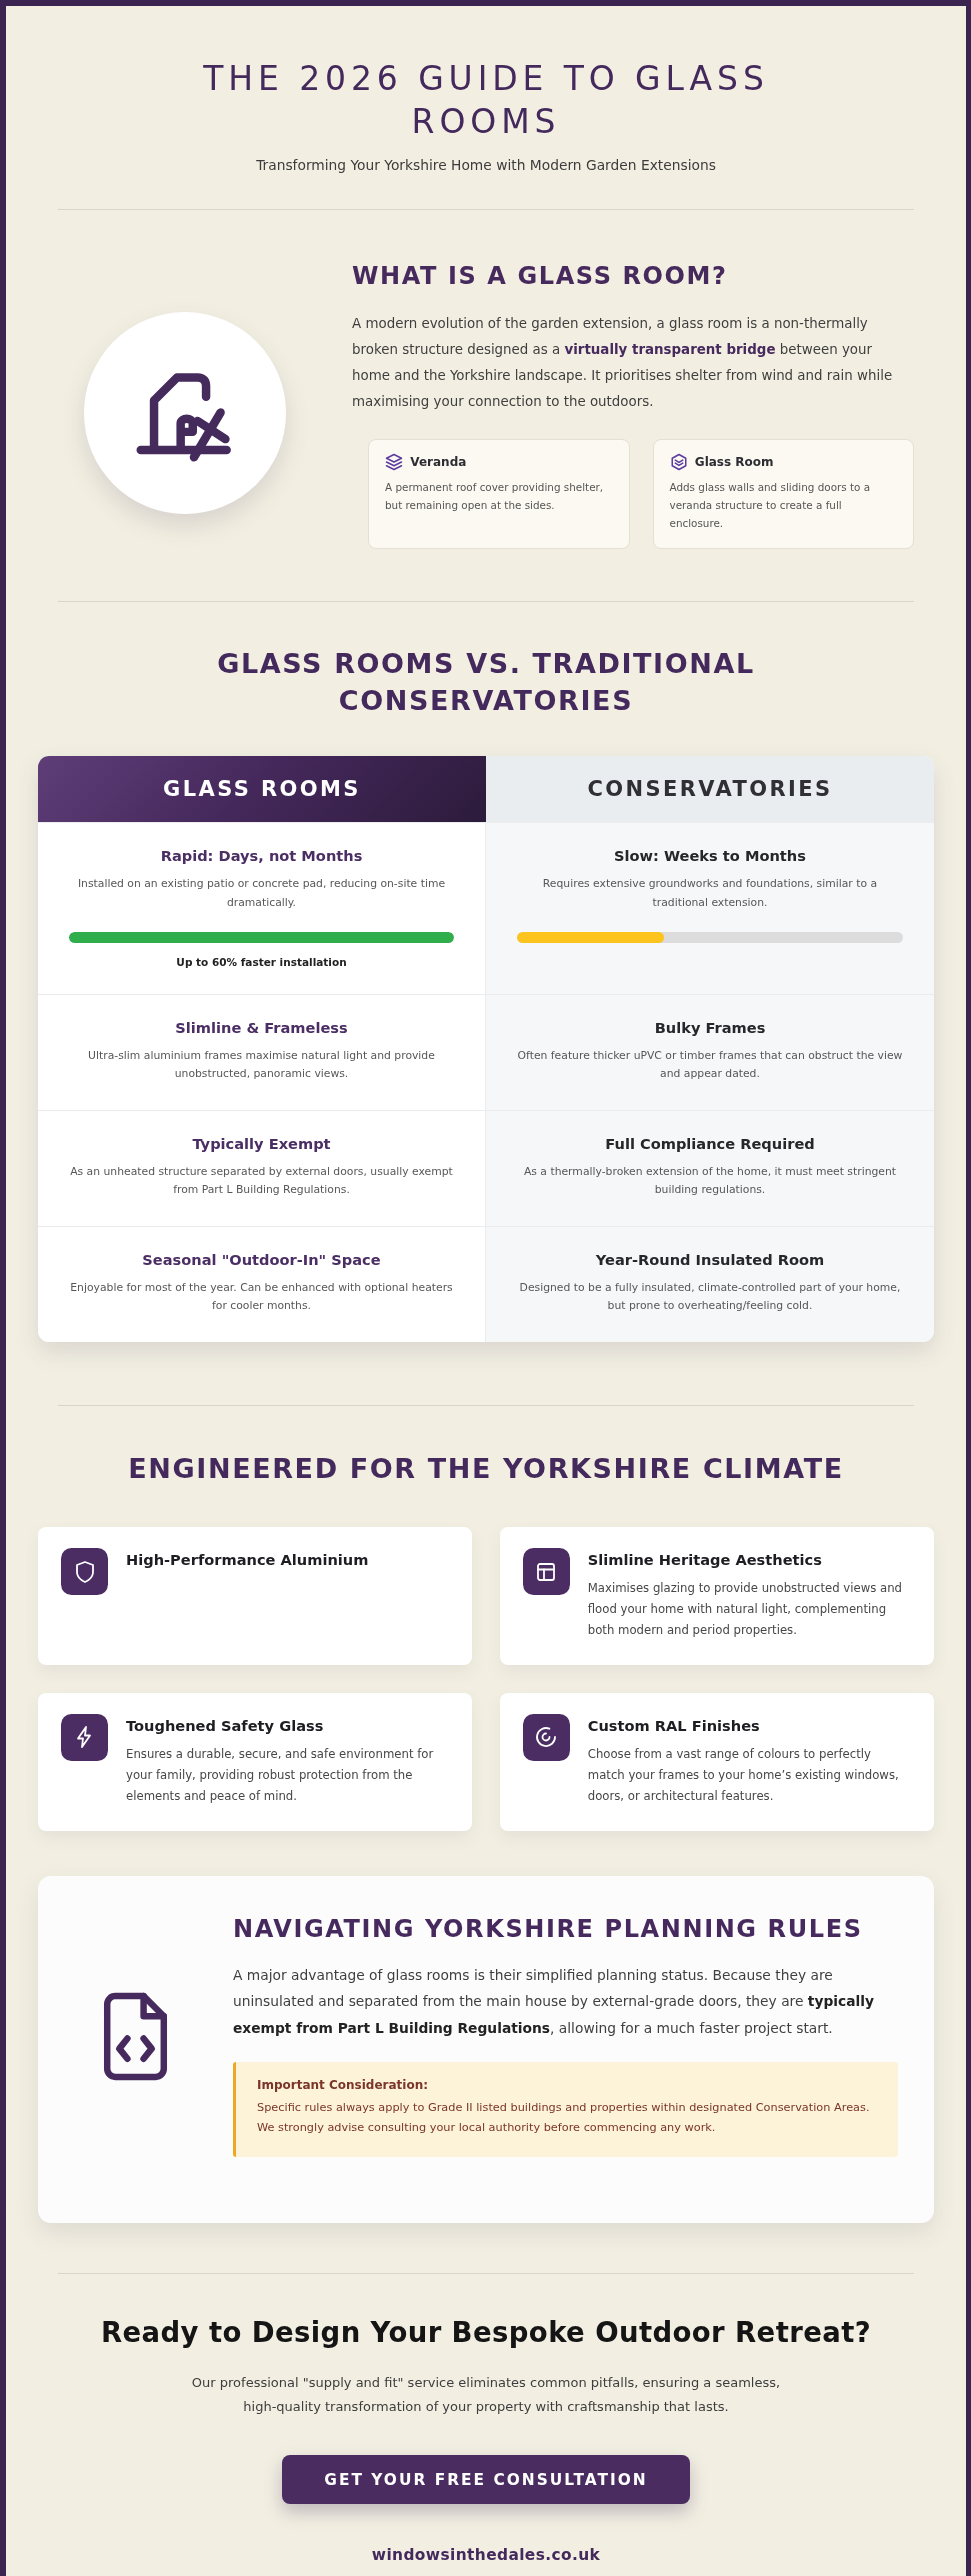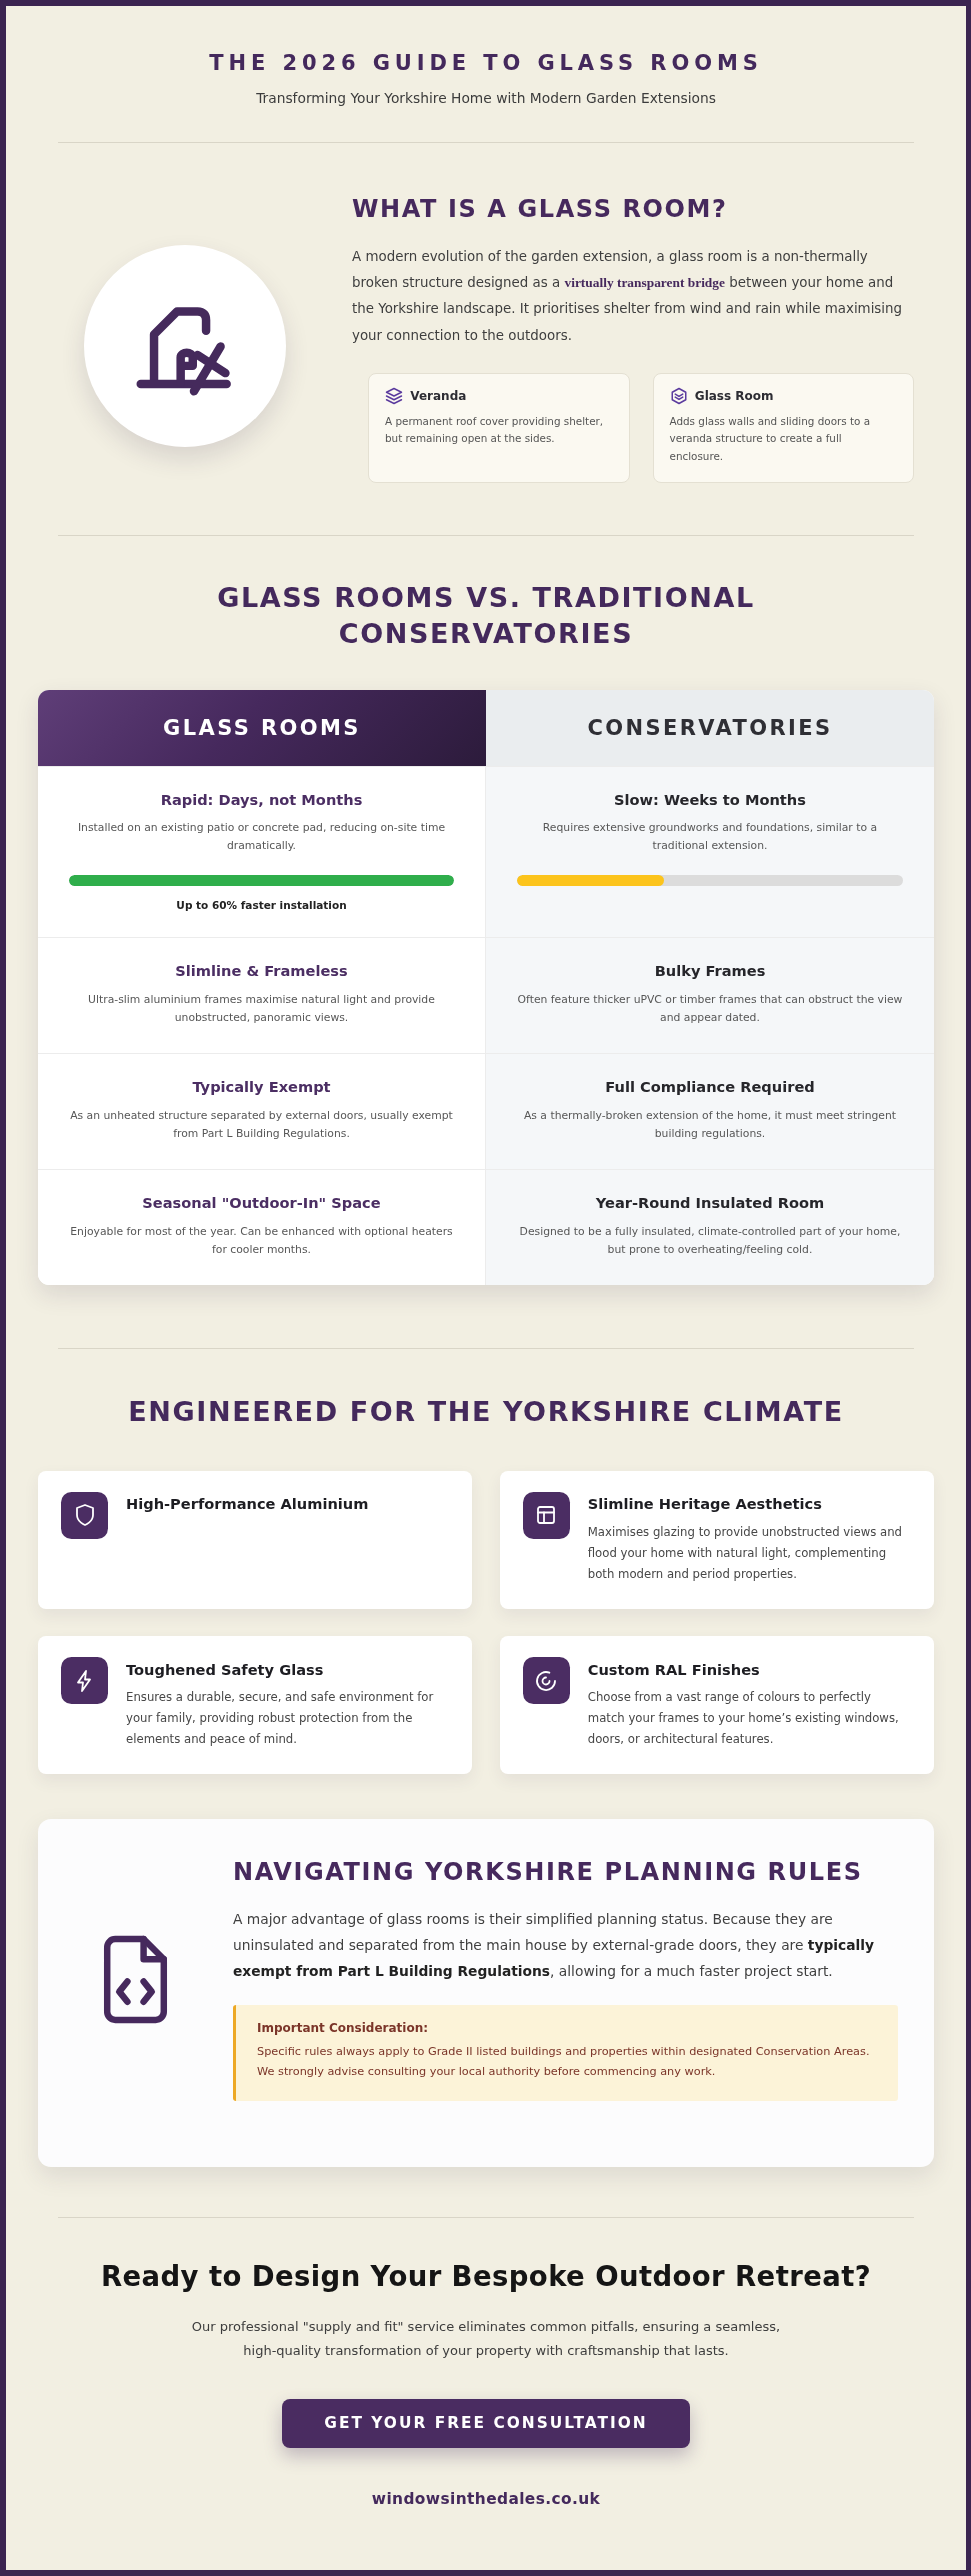--- a/index.html
+++ b/index.html
@@ -9,36 +9,36 @@
     background:#f2efe2;
     border:6.5px solid #3b2450;
     font-family:"DejaVu Sans","Liberation Sans",sans-serif;
     color:#3e3e3e;
   }
   .divider{ border:none; border-top:0.8px solid #d9d5c7; margin:0 52px; }
 
   
   .hero{ text-align:center; padding-top:40px; }
   .hero h1{
-    font-size:21px; font-weight:700; letter-spacing:4.9px; line-height:1.3;
-    color:#44295c; max-width:729px; margin:4px auto;
+    font-size:33px; font-weight:400; letter-spacing:4.9px; line-height:1.3;
+    color:#44295c; max-width:729px; margin:12px auto;
   }
   .hero .subtitle{ margin-top:13px; font-size:13.8px; color:#3c3c3c; }
   .hero + .divider{ margin-top:36px; }
 
   
   .what{ display:grid; grid-template-columns:202px 1fr; gap:8px 66px; padding:47px 52px 0 78px; align-items:start; }
   .what-illustration{
     width:202px; height:202px; border-radius:50%; background:#ffffff;
     box-shadow:0 11.3px 24px rgba(60,40,80,.14); margin-top:55px;
     display:flex; align-items:center; justify-content:center;
   }
   .what h2{ font-size:24px; font-weight:800; letter-spacing:1.6px; color:#46295d; margin-top:4.9px; }
   .what p{ margin-top:21px; font-size:13.4px; line-height:1.95; color:#3e3e3e; max-width:591px; }
-  .what p b{ color:#46295d; font-weight:700;font-family:Liberation Serif, serif; }
+  .what p b{ color:#46295d; font-weight:700; }
   .mini-cards{ display:grid; grid-template-columns:1fr 1fr; gap:23px; margin-top:24px; max-width:593px;padding-left:16px; }
   .mini-card{
     background:#fbf9f1; border:0.8px solid #e4e0d2; border-radius:8px; padding:13px 16px 16px;
   }
   .mini-card .mc-head{ display:flex; align-items:center; gap:7.3px; }
   .mini-card .mc-head svg{ flex:0 0 auto; }
   .mini-card .mc-title{ font-size:12px; font-weight:700; color:#2d2d33; }
   .mini-card .mc-body{ margin-top:8px; font-size:10.4px; line-height:1.7; color:#555; }
   .what-section + .divider{ margin-top:52px; }
 
@@ -46,21 +46,21 @@
   .comp-title, .climate-title{
     text-align:center; font-size:27px; font-weight:800; letter-spacing:1.6px;
     color:#44295c; line-height:1.35;
   }
   .comp-title{ max-width:615px; margin:44px auto 0; }
   .comp-table{
     width:896px; margin:37px auto 0; border-radius:11.3px; overflow:hidden;
     box-shadow:0 9.7px 23px rgba(50,35,70,.12); background:#fff;
   }
   .comp-row{ display:grid; grid-template-columns:1fr 1fr; }
-  .comp-head .cell{ padding:0; height:76px; display:flex; align-items:center; justify-content:center; }
+  .comp-head .cell{ padding:0; height:66px; display:flex; align-items:center; justify-content:center; }
   .comp-head .cell-left{
     background:linear-gradient(135deg,#5f3e78 0%,#46295d 45%,#2c1b3b 100%);
     color:#fff; font-size:21px; font-weight:800; letter-spacing:2.4px;
   }
   .comp-head .cell-right{
     background:#eaedef; color:#2f2f35; font-size:21px; font-weight:800; letter-spacing:2.4px;
   }
   .comp-body .cell{ padding:24px 31px 26px; text-align:center; }
   .comp-body .cell-left{ background:#ffffff; border-right:0.8px solid #ececec; }
   .comp-body .cell-right{ background:#f5f7f9; }

